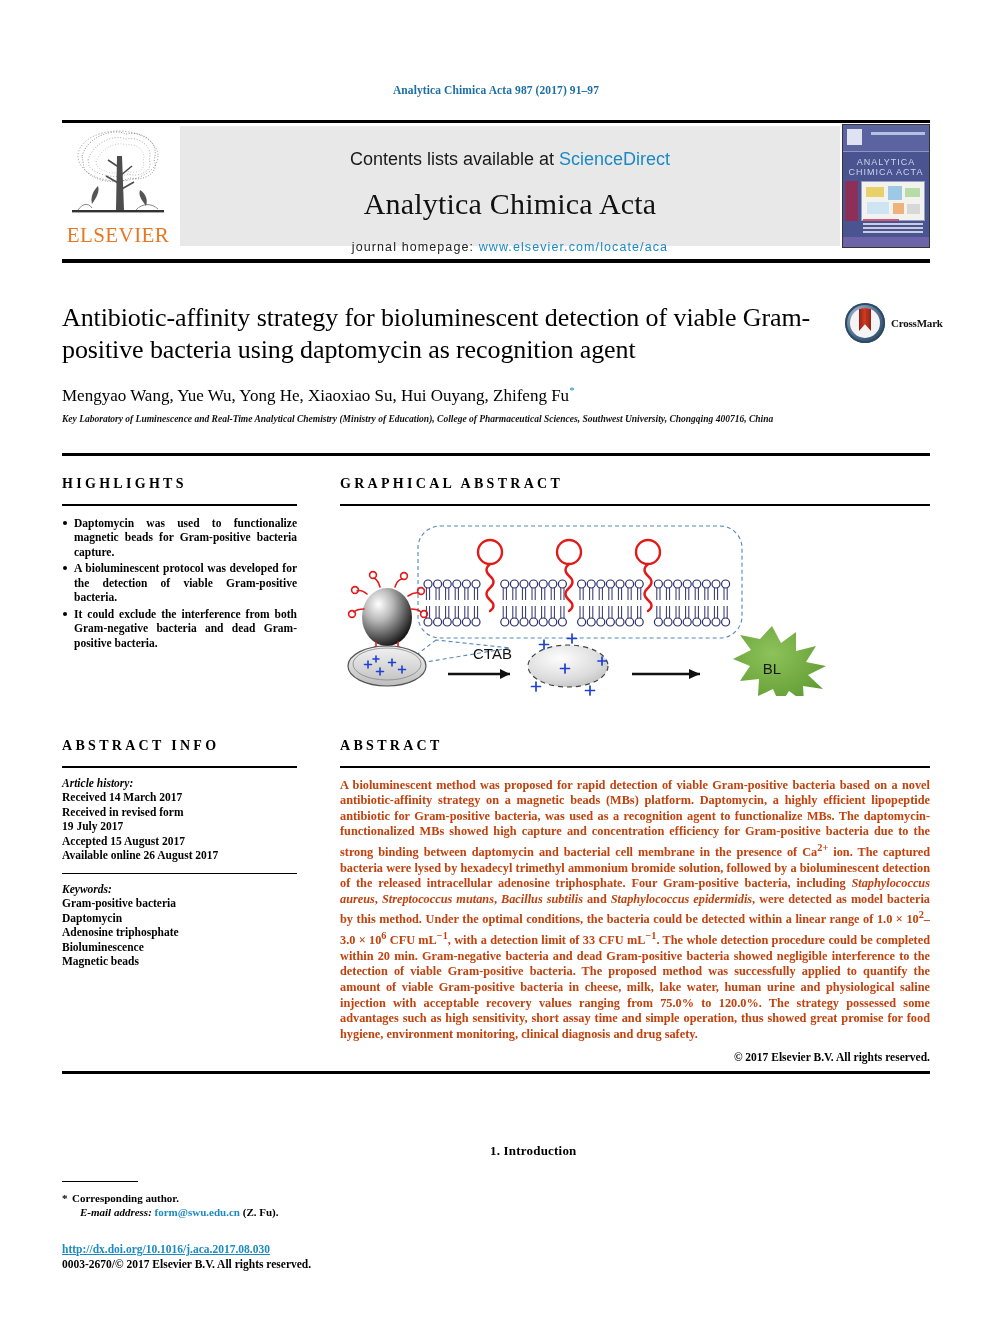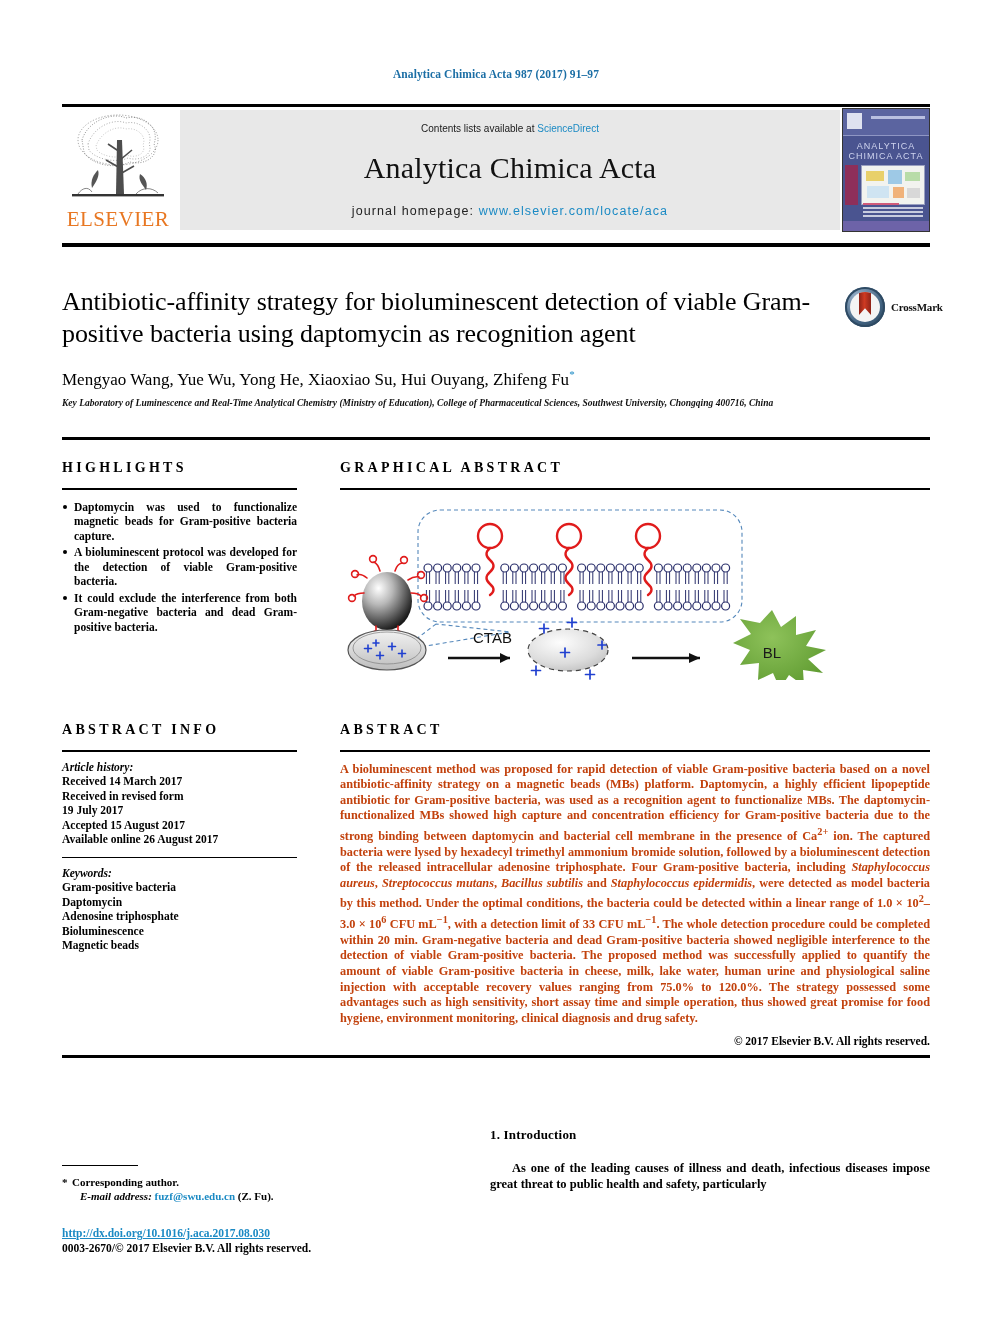--- a/index.html
+++ b/index.html
@@ -10,21 +10,21 @@
   body {
     width: 992px;
     height: 1323px;
     position: relative;
     font-family: "Liberation Serif", "DejaVu Serif", serif;
     color: #000000;
     overflow: hidden;
   }
   .page {
     position: absolute;
-    left: 0; top: 0;
+    left: 0; top: 16px;
     width: 992px;
     height: 1017px;
   }
 
   
   .running-head {
     position: absolute;
     top: 68px;
     left: 0;
     width: 992px;
@@ -69,23 +69,23 @@
     letter-spacing: 0.4px;
   }
   .masthead-center {
     position: absolute;
     left: 118px; top: 2px;
     width: 660px; height: 120px;
     background: #e8e8e8;
     text-align: center;
   }
   .contents-line {
-    margin-top: 13px;
+    margin-top: 23px;
     font-family: "Liberation Sans", sans-serif;
-    font-size: 10px;
+    font-size: 18px;
     color: #1a1a1a;
   }
   .contents-line .sd {
     color: #1b8ac4;
   }
   .journal-name {
     margin-top: 17px;
     font-family: "Liberation Serif", serif;
     font-size: 30px;
     color: #111;
@@ -787,32 +787,31 @@
     <div class="sec-head">ABSTRACT</div>
     <div class="sec-rule"></div>
     <div class="abstract-body" id="abstract-body"><span>A bioluminescent method was proposed for rapid detection of viable Gram-positive bacteria based on a novel antibiotic-affinity strategy on a magnetic beads (MBs) platform. Daptomycin, a highly efficient lipopeptide antibiotic for Gram-positive bacteria, was used as a recognition agent to functionalize MBs. The daptomycin-functionalized MBs showed high capture and concentration efficiency for Gram-positive bacteria due to the strong binding between daptomycin and bacterial cell membrane in the presence of Ca</span><sup>2+</sup><span> ion. The captured bacteria were lysed by hexadecyl trimethyl ammonium bromide solution, followed by a bioluminescent detection of the released intracellular adenosine triphosphate. Four Gram-positive bacteria, including </span><i>Staphylococcus aureus</i><span>, </span><i>Streptococcus mutans</i><span>, </span><i>Bacillus subtilis</i><span> and </span><i>Staphylococcus epidermidis</i><span>, were detected as model bacteria by this method. Under the optimal conditions, the bacteria could be detected within a linear range of 1.0 × 10</span><sup>2</sup><span>–3.0 × 10</span><sup>6</sup><span> CFU mL</span><sup>−1</sup><span>, with a detection limit of 33 CFU mL</span><sup>−1</sup><span>. The whole detection procedure could be completed within 20 min. Gram-negative bacteria and dead Gram-positive bacteria showed negligible interference to the detection of viable Gram-positive bacteria. The proposed method was successfully applied to quantify the amount of viable Gram-positive bacteria in cheese, milk, lake water, human urine and physiological saline injection with acceptable recovery values ranging from 75.0% to 120.0%. The strategy possessed some advantages such as high sensitivity, short assay time and simple operation, thus showed great promise for food hygiene, environment monitoring, clinical diagnosis and drug safety.</span></div>
     <div class="copyright">© 2017 Elsevier B.V. All rights reserved.</div>
   </div>
 
   <div class="rule-bottom"></div>
 
   <div class="intro">
     <div class="intro-head">1. Introduction</div>
-    <div class="intro-body">As one of the leading causes of illness and death, infectious diseases impose great threat to public health and safety, particularly</div>
   </div>
 
   <div class="footnote">
     <div class="footnote-rule"></div>
     <div class="footnote-line">
       <span class="star">*</span>
       <span>Corresponding author.</span>
     </div>
     <div class="footnote-line" style="padding-left:18px">
       <span class="it">E-mail address:</span>
-      <span class="mail">fuzf@swu.edu.cn</span>
+      <span class="mail">form@swu.edu.cn</span>
       <span>(Z. Fu).</span>
     </div>
   </div>
 
   <div class="doi-block">
     <span class="doi-link">http://dx.doi.org/10.1016/j.aca.2017.08.030</span>
     <div class="issn-line">0003-2670/© 2017 Elsevier B.V. All rights reserved.</div>
   </div>
 
 </div>

